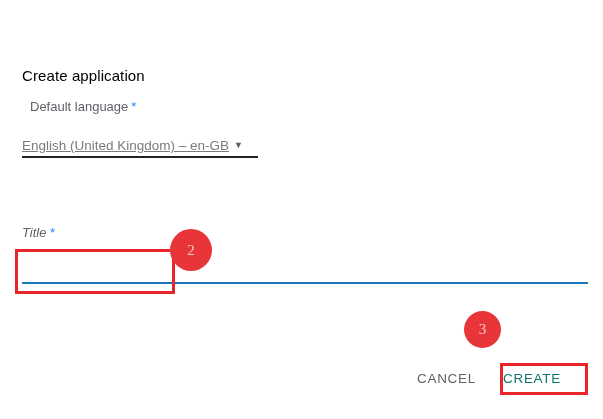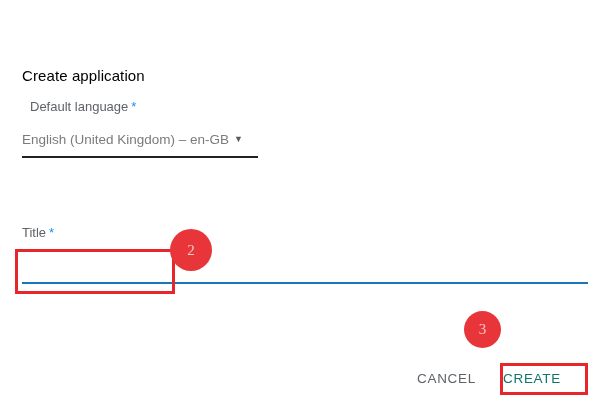--- a/index.html
+++ b/index.html
@@ -52,40 +52,41 @@
     position: absolute;
     left: 22px;
     top: 131px;
     width: 236px;
     height: 26px;
   }
   .select-value {
     font-size: 13.5px;
     color: #7b7b7b;
     white-space: nowrap;
-    line-height: 16px;
+    line-height: 29px;
+    text-decoration: underline;
   }
   .select-caret {
     display: inline-block;
     font-size: 9px;
     color: #5b5b5b;
     margin-left: 5px;
     vertical-align: 2px;
   }
   .select-underline {
     position: absolute;
     left: 0;
     top: 25px;
     width: 236px;
     height: 1.6px;
     background: #222222;
   }
 
   
-  .title-label { left: 22px; top: 225px; }
+  .title-label { left: 22px; top: 225px; font-style: italic; }
 
   .title-input-text {
     position: absolute;
     left: 23px;
     top: 258px;
     font-size: 14.5px;
     color: #202124;
     white-space: nowrap;
     line-height: 20px;
   }

